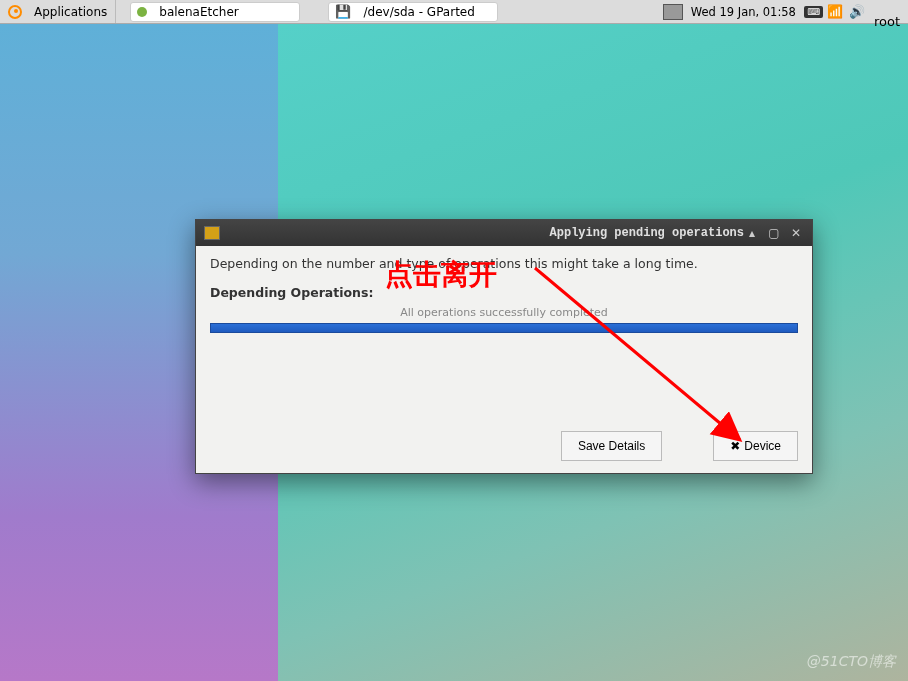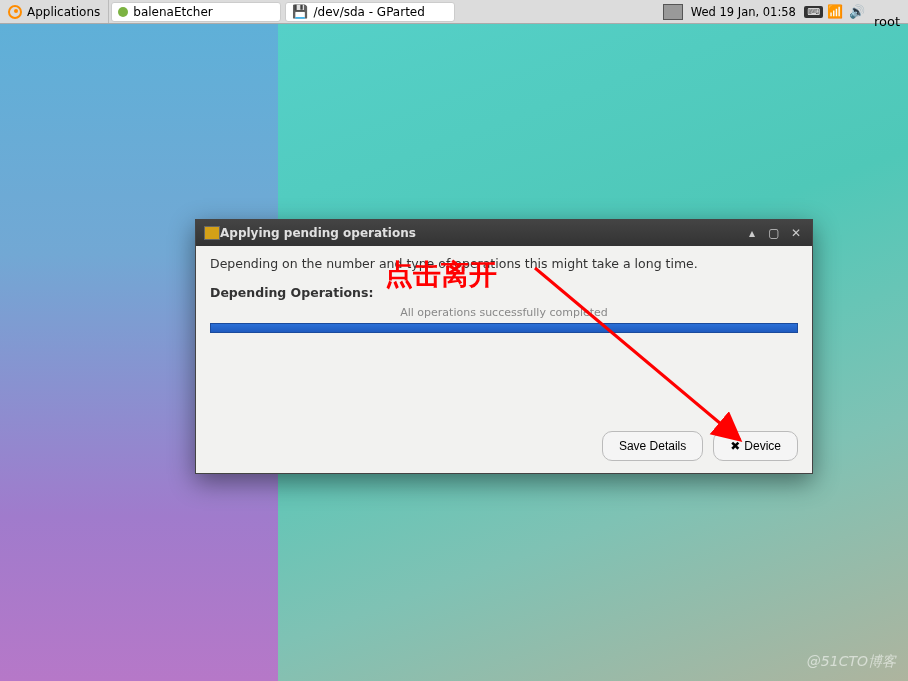--- a/index.html
+++ b/index.html
@@ -1,31 +1,31 @@
 <!DOCTYPE html>
 <html><head>
 <meta charset="utf-8">
 <style>
   * { box-sizing: border-box; margin: 0; padding: 0; }
   body { width: 908px; height: 681px; font-family: "DejaVu Sans", sans-serif; font-size: 12px; overflow: hidden; background: linear-gradient(135deg,#7db3e8 0%,#4fc0c0 45%,#8f6fc4 55%,#b86fb0 100%); position: relative; }
   .taskbar { height: 24px; background:#dcdcdc; border-bottom:1px solid #aaa; display:flex; align-items:center; position:relative; z-index:100; }
-  .taskbar-btn { display:flex; align-items:center; gap:5px; padding:0 8px; height:100%; border-right:1px solid #bbb; cursor:pointer; }
-  .taskbar-btn.app { background:#fff; border:1px solid #ccc; border-radius:3px; margin:1px 2px; height:20px; padding:0 6px; width:170px; }
+  .taskbar-btn { display:flex; align-items:center; gap:12px; padding:0 8px; height:100%; border-right:1px solid #bbb; cursor:pointer; }
+  .taskbar-btn.app { background:#fff; border:1px solid #ccc; border-radius:3px; margin:1px 14px; height:20px; padding:0 6px; width:170px; }
   .apps-icon { width:14px; height:14px; border:2px solid #ff8c00; border-radius:50%; display:inline-block; position:relative; }
   .apps-icon::after{content:"";position:absolute;top:2px;left:4px;width:4px;height:4px;background:#ff8c00;border-radius:50%;}
   .green-dot{width:10px;height:10px;background:#7cb342;border-radius:50%;display:inline-block;}
   .disk-ico{font-size:13px;}
   .task-right{margin-left:auto;display:flex;align-items:center;gap:2px;padding-right:4px;}
   .task-icon{width:20px;height:18px;display:flex;align-items:center;justify-content:center;font-size:13px;cursor:pointer;}
   .kbd-box{background:#333;color:#fff;font-size:9px;padding:1px 3px;border-radius:2px;}
   .tray-box{width:22px;height:16px;border:1px solid #555;background:#999;}
   .clock{font-size:11.5px;padding:0 6px;}
   .gparted-win{position:absolute;top:78px;left:163px;width:681px;height:466px;background:#e8e8e8;border:1px solid #666;box-shadow:0 6px 20px rgba(0,0,0,.3);}
   .titlebar{height:26px;background:linear-gradient(#5c5c5c,#4a4a4a);color:#d8d8d8;display:flex;align-items:center;padding:0 8px;font-size:12px;}
-  .titlebar .title{flex:1;text-align:left;font-weight:bold;}
+  .titlebar .title{flex:1;text-align:right;font-weight:bold;font-family:Liberation Mono, monospace;}
   .win-ctrl{display:flex;gap:6px;}
   .win-ctrl span{width:16px;height:16px;display:flex;align-items:center;justify-content:center;cursor:pointer;color:#ccc;font-size:12px;}
   .win-ico{width:16px;height:14px;background:#d4a017;border:1px solid #666;}
   .menubar{height:26px;background:#eaeaea;border-bottom:1px solid #ccc;display:flex;align-items:center;padding:0 6px;gap:2px;}
   .menubar span{padding:3px 8px;cursor:pointer;color:#444;}
   .toolbar{height:40px;background:#eaeaea;border-bottom:1px solid #ccc;display:flex;align-items:center;padding:0 10px;gap:0;}
   .tool-btn{width:32px;height:32px;display:flex;align-items:center;justify-content:center;font-size:18px;cursor:pointer;margin:0 2px;color:#666;}
   .sep{width:1px;height:26px;background:#ccc;margin:0 6px;}
   .dev-sel{margin-left:auto;display:flex;align-items:center;gap:8px;}
   .dev-btn{background:#f4f4f4;border:1px solid #ccc;padding:4px 10px;display:flex;align-items:center;gap:6px;cursor:pointer;border-radius:3px;}
@@ -38,21 +38,21 @@
   .statusbar{position:absolute;bottom:0;left:0;right:0;height:24px;border-top:1px solid #ccc;padding:4px 10px;color:#555;font-size:12px;}
   .dialog{position:absolute;top:219px;left:195px;width:618px;height:255px;background:#f2f2f0;border:1px solid #444;box-shadow:0 8px 24px rgba(0,0,0,.45);z-index:200;}
   .dialog .titlebar{background:linear-gradient(#444,#333);color:#e0e0e0;}
   .dlg-body{padding:10px 14px;color:#333;}
   .dlg-msg{font-size:12.5px;margin-bottom:14px;}
   .dlg-heading{font-weight:bold;font-size:12.5px;margin-bottom:6px;}
   .dlg-status{text-align:center;color:#888;font-size:11px;margin:4px 0;}
   .progress{height:10px;background:linear-gradient(#2a6fd6,#1f5bbf);border:1px solid #1a4a9c;}
   .details-tog{margin-top:10px;font-weight:bold;cursor:pointer;font-size:12.5px;}
   .dlg-buttons{position:absolute;bottom:12px;right:14px;display:flex;gap:10px;}
-  .dlg-btn{padding:7px 16px;background:#f5f5f5;border:1px solid #bbb;border-radius:10px;cursor:pointer;font-size:12px;display:flex;align-items:center;gap:4px;}
+  .dlg-btn{padding:7px 16px;background:#f5f5f5;border:1px solid #bbb;border-radius:0;cursor:pointer;font-size:12px;display:flex;align-items:center;gap:4px;margin-left:41px;}
   .anno-text{position:absolute;top:256px;left:385px;color:#ff0000;font-size:28px;font-weight:bold;font-family:"SimHei","Microsoft YaHei",sans-serif;z-index:300;}
   .watermark{position:absolute;bottom:10px;right:12px;color:rgba(255,255,255,.55);font-style:italic;font-size:14px;z-index:5;}
   svg.arrow{position:absolute;top:260px;left:530px;z-index:301;pointer-events:none;}
   .gradient-left{position:absolute;top:24px;left:0;width:278px;height:657px;background:linear-gradient(180deg,#5fb0d8 0%,#72a8d4 35%,#a07bcc 75%,#b678c8 100%);z-index:1;}
   .gradient-right{position:absolute;top:24px;left:278px;right:0;height:657px;background:linear-gradient(160deg,#55d0c8 0%,#4fc8b8 40%,#7fc2b4 70%,#aeb49e 100%);z-index:1;}
 </style>
 </head>
 <body>
 
 <div class="gradient-left"></div>

